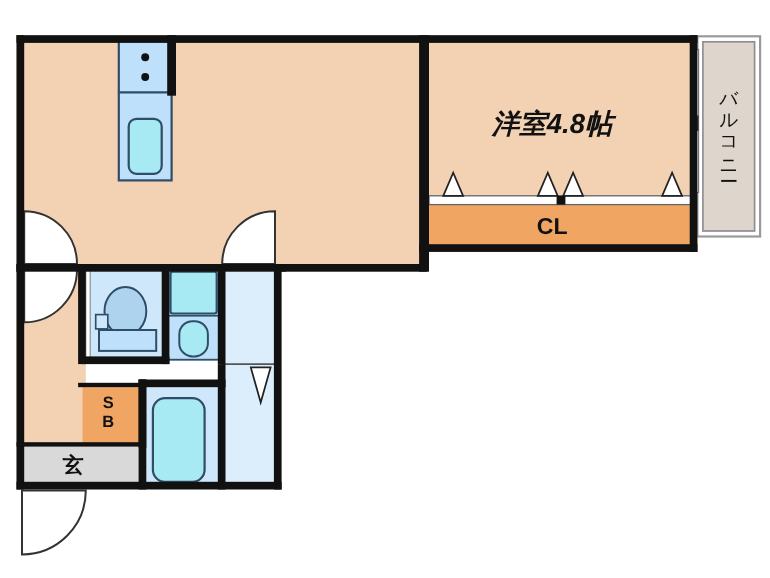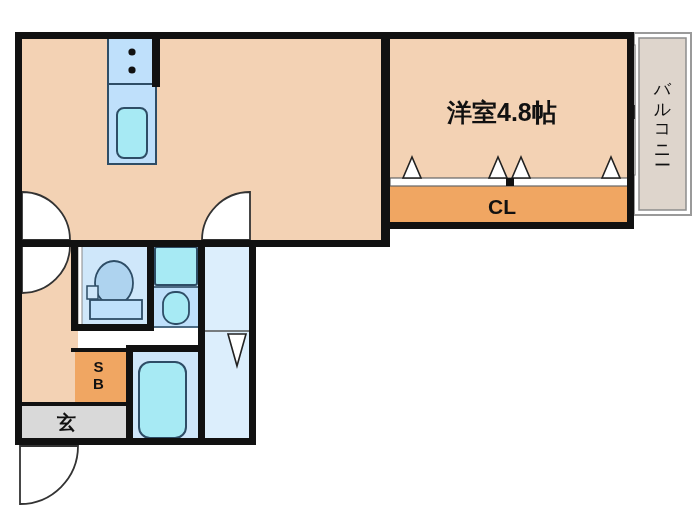--- a/index.html
+++ b/index.html
@@ -165,21 +165,21 @@
       <rect x="249" y="240" width="7" height="205"></rect>
 
       <rect x="15" y="438" width="241" height="7"></rect>
 
       <rect x="15" y="402" width="116" height="4"></rect>
     </g>
 
   </svg>
 
 
-  <div class="label" style="left:447px; top:96px; font-size:25px; font-weight:bold;">洋室4.8帖</div>
+  <div class="label" style="left:447px; top:96px; font-size:25px; font-weight:bold;font-style:italic;">洋室4.8帖</div>
 
   <div class="label" style="left:488px; top:195px; font-size:21px; font-weight:bold;text-align:center;">CL</div>
 
   <div class="label vlabel" style="left:651px; top:70px; font-size:17px; letter-spacing:2px;">バルコニー</div>
 
   <div class="label" style="left:57px; top:410px; font-size:19px; font-weight:bold;">玄</div>
 
   <div class="label" style="left:93px; top:358px; font-size:15px; font-weight:bold; line-height:17px; text-align:center;">
     <span>S</span><br>
     <span>B</span>

